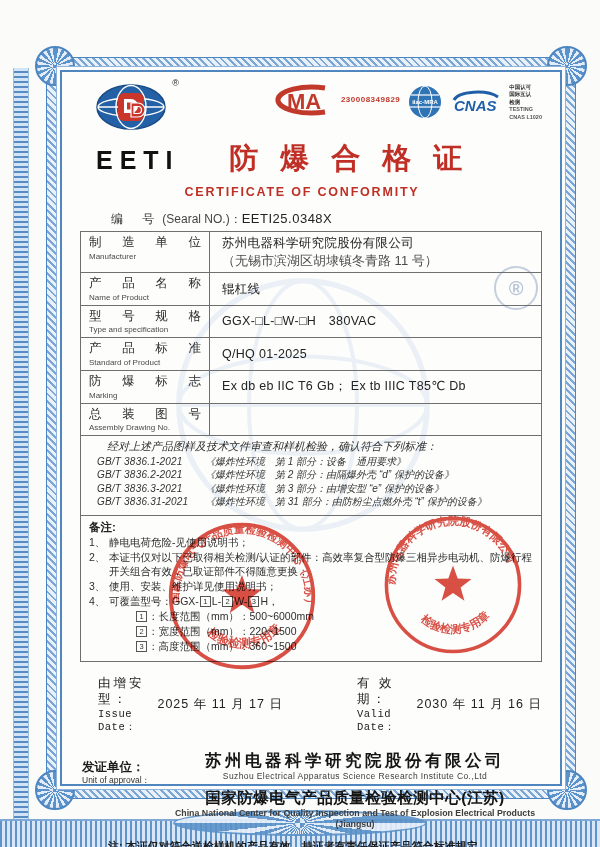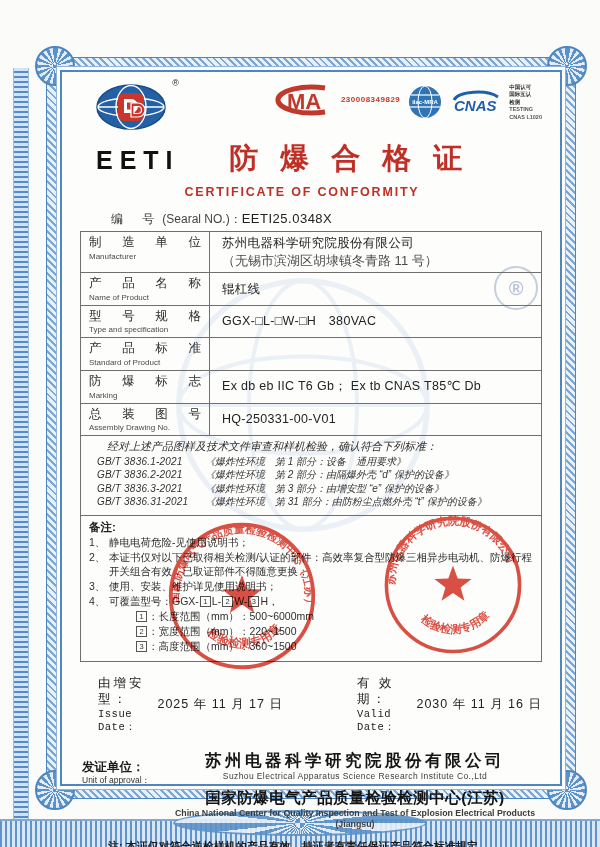--- a/index.html
+++ b/index.html
@@ -247,37 +247,37 @@
       </div>
       <div class="val-cell">
         <div class="val-main">GGX-□L-□W-□H　380VAC</div>
       </div>
     </div>
     <div class="info-row">
       <div class="lbl-cell">
         <div class="lbl-zh">产品标准</div>
         <div class="lbl-en">Standard of Product</div>
       </div>
+      <div class="val-cell">
+        <div class="val-main">Q/HQ 01-2025</div>
+      </div>
     </div>
     <div class="info-row">
       <div class="lbl-cell">
         <div class="lbl-zh">防爆标志</div>
         <div class="lbl-en">Marking</div>
       </div>
       <div class="val-cell">
-        <div class="val-main">Ex db eb IIC T6 Gb；  Ex tb CNAS T85℃  Db</div>
+        <div class="val-main">Ex db eb IIC T6 Gb；  Ex tb IIIC T85℃  Db</div>
       </div>
     </div>
     <div class="info-row">
       <div class="lbl-cell">
         <div class="lbl-zh">总装图号</div>
         <div class="lbl-en">Assembly Drawing No.</div>
-      </div>
-      <div class="val-cell">
-        <div class="val-main">HQ-250331-00-V01</div>
       </div>
     </div>
   </div>
 
   <div class="standards-box">
     <div class="std-intro">经对上述产品图样及技术文件审查和样机检验，确认符合下列标准：</div>
     <div class="std-item">
       <span class="std-code">GB/T 3836.1-2021</span>
       <span class="std-title">《爆炸性环境　第 1 部分：设备　通用要求》</span>
     </div>

